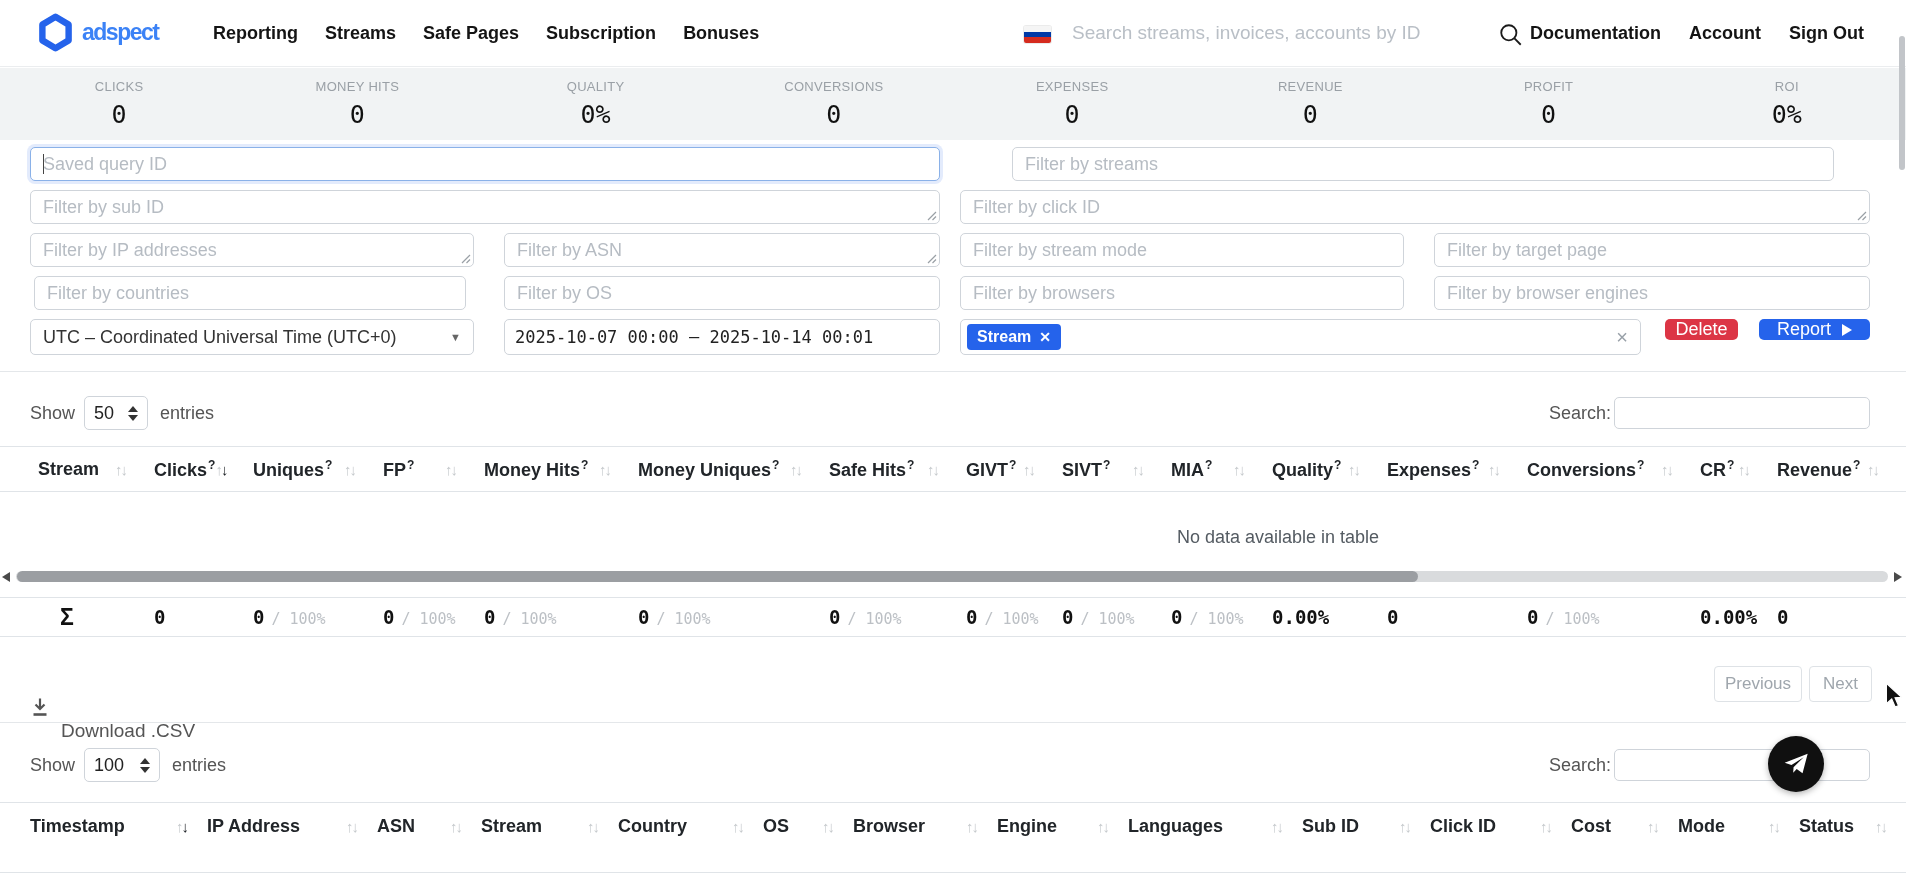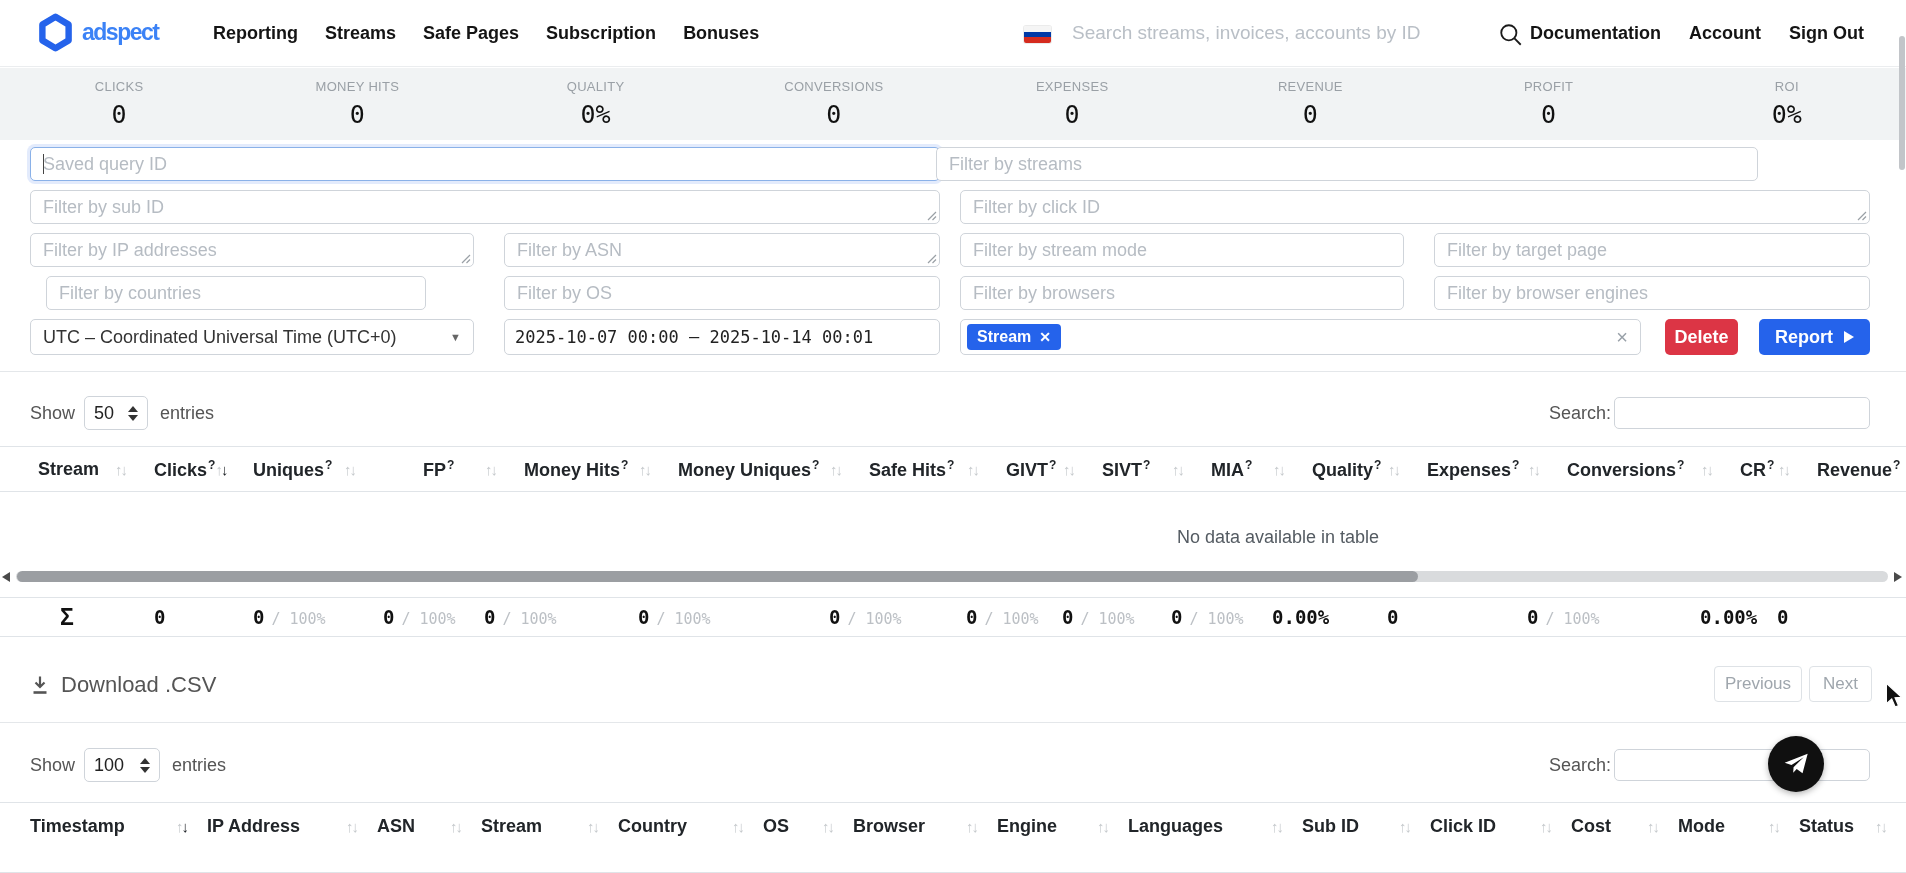--- a/index.html
+++ b/index.html
@@ -49,22 +49,22 @@
   .tz-caret { margin-left:auto; font-size:11px; color:#666; }
   .date-input { position:absolute; left:504px; top:319px; width:436px; height:36px; border:1px solid #cfd4da;
                 border-radius:5px; background:#fff; font-family:"DejaVu Sans Mono", monospace; font-size:17px;
                 color:#222; padding:0 10px; outline:none; }
   .tagbox { position:absolute; left:960px; top:319px; width:681px; height:36px; border:1px solid #cfd4da;
             border-radius:5px; background:#fff; display:flex; align-items:center; padding:0 12px 0 6px; }
   .tag { background:#2563eb; color:#fff; font-size:16px; font-weight:700; border-radius:4px;
          padding:4px 10px; display:flex; align-items:center; gap:8px; cursor:pointer; }
   .tag-x { font-size:14px; font-weight:700; }
   .tagbox-clear { margin-left:auto; color:#98a0a8; font-size:20px; cursor:pointer; line-height:1; }
-  .btn { position:absolute; top:319px; height:36px; border:none; border-radius:5px; color:#fff;
-         font-size:18px; font-weight:700; display:flex; align-items:center; justify-content:center;
+  .btn { position:absolute; top:319px; height:21px; border:none; border-radius:5px; color:#fff;
+         font-size:18px; font-weight:400; display:flex; align-items:center; justify-content:center;
          cursor:pointer; font-family:"Liberation Sans", sans-serif; }
   .btn-delete { left:1665px; width:73px; background:#dc3545; }
   .btn-report { left:1759px; width:111px; background:#2563eb; gap:11px; }
   .play-tri { width:0; height:0; border-left:10px solid #fff; border-top:6px solid transparent;
               border-bottom:6px solid transparent; }
 
   .divider { position:absolute; left:0; width:1906px; height:1px; background:#e4e7ea; }
 
   
   .ctrl-label { position:absolute; font-size:18px; color:#555; }
@@ -107,21 +107,21 @@
   
   .tsum { position:absolute; left:0; top:597px; width:1906px; height:40px; display:flex; padding-left:30px;
           border-top:1px solid #e0e4e8; border-bottom:1px solid #e0e4e8; align-items:center; overflow:hidden; }
   .sum-cell { flex:0 0 auto; padding-left:8px; font-family:"DejaVu Sans Mono", monospace; font-size:19px;
               font-weight:700; color:#111; white-space:nowrap; }
   .sum-cell .share { font-size:15px; font-weight:400; color:#bcc0c5; margin-left:7px; }
   .sum-cell.sigma { font-family:"Liberation Sans", sans-serif; font-size:23px; padding-left:30px; }
 
   
   .download { position:absolute; left:30px; top:672px; display:flex; align-items:center; gap:11px; cursor:pointer; }
-  .download-label { font-size:22px; color:#555; }
+  .download-label { font-size:19px; color:#555;margin-top:48px; }
   .pagebtn { position:absolute; top:666px; height:36px; border:1px solid #dee2e6; border-radius:4px; background:#fff;
              color:#9fa6ad; font-size:17px; display:flex; align-items:center; justify-content:center; cursor:default; }
   .pg-prev { left:1714px; width:88px; }
   .pg-next { left:1809px; width:63px; }
 
   
   .telegram { position:absolute; left:1768px; top:736px; width:56px; height:56px; border-radius:50%;
               background:#101010; display:flex; align-items:center; justify-content:center; cursor:pointer;
               box-shadow:0 2px 6px rgba(0,0,0,.3); z-index:5; }
 
@@ -200,21 +200,21 @@
       <div class="stat">
         <div class="stat-label">ROI</div>
         <div class="stat-value">0%</div>
       </div>
     </section>
 
   <div class="fwrap" style="left:30px;top:147px;width:910px">
     <input class="fi focused" placeholder="Saved query ID" style="">
     <span class="caret"></span>
   </div>
-  <div class="fwrap" style="left:936px;top:147px;width:822px">
+  <div class="fwrap" style="left:1012px;top:147px;width:822px">
     <input class="fi" placeholder="Filter by streams" style="">
   </div>
 
   <div class="fwrap" style="left:30px;top:190px;width:910px">
     <input class="fi" placeholder="Filter by sub ID" style="">
     <svg class="resize-handle" width="10" height="10">
         <path d="M9 1 L1 9 M9 5.5 L5.5 9" stroke="#9aa0a6" stroke-width="1.2"></path>
       </svg>
   </div>
   <div class="fwrap" style="left:960px;top:190px;width:910px">
@@ -236,21 +236,21 @@
         <path d="M9 1 L1 9 M9 5.5 L5.5 9" stroke="#9aa0a6" stroke-width="1.2"></path>
       </svg>
   </div>
   <div class="fwrap" style="left:960px;top:233px;width:444px">
     <input class="fi" placeholder="Filter by stream mode" style="">
   </div>
   <div class="fwrap" style="left:1434px;top:233px;width:436px">
     <input class="fi" placeholder="Filter by target page" style="">
   </div>
 
-  <div class="fwrap" style="left:46px;top:276px;width:380px">
+  <div class="fwrap" style="left:34px;top:276px;width:432px">
     <input class="fi" placeholder="Filter by countries" style="">
   </div>
   <div class="fwrap" style="left:504px;top:276px;width:436px">
     <input class="fi" placeholder="Filter by OS" style="">
   </div>
   <div class="fwrap" style="left:960px;top:276px;width:444px">
     <input class="fi" placeholder="Filter by browsers" style="">
   </div>
   <div class="fwrap" style="left:1434px;top:276px;width:436px">
     <input class="fi" placeholder="Filter by browser engines" style="">
@@ -303,21 +303,21 @@
           <span class="arr down active">↓</span>
         </span>
       </div>
       <div class="th" style="width: 130px;">
         <span class="th-label">Uniques<sup>?</sup></span>
         <span class="sort">
           <span class="arr up">↑</span>
           <span class="arr down">↓</span>
         </span>
       </div>
-      <div class="th" style="width: 101px; margin-left: 40px;">
+      <div class="th" style="width: 101px;">
         <span class="th-label">FP<sup>?</sup></span>
         <span class="sort">
           <span class="arr up">↑</span>
           <span class="arr down">↓</span>
         </span>
       </div>
       <div class="th" style="width: 154px;">
         <span class="th-label">Money Hits<sup>?</sup></span>
         <span class="sort">
           <span class="arr up">↑</span>

